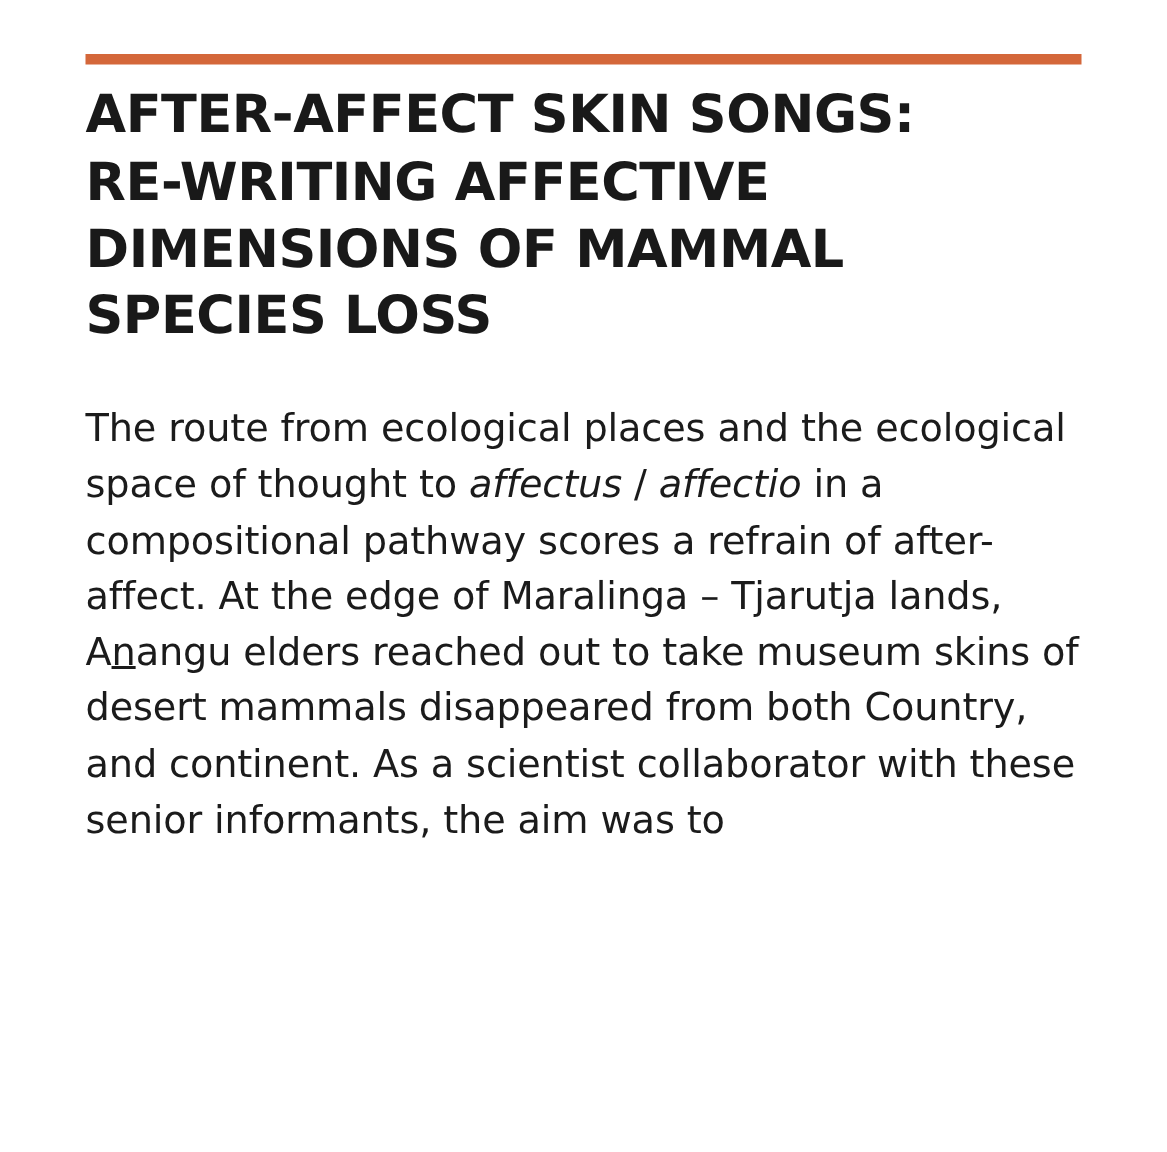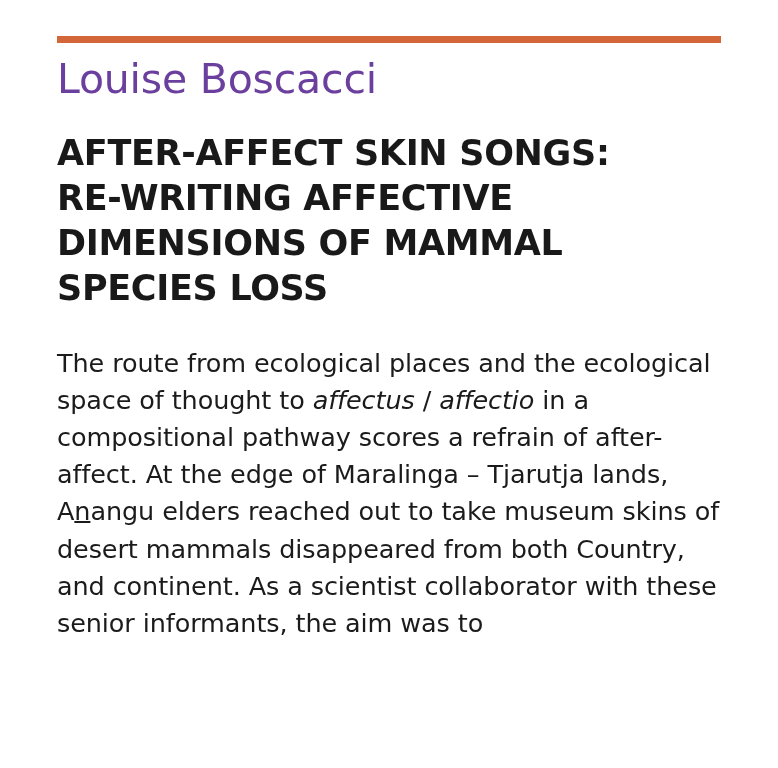--- a/index.html
+++ b/index.html
@@ -74,21 +74,20 @@
 </style>
 </head>
 <body>
 
 <div class="page">
 
   <div class="top-rule" style="background: rgb(212, 103, 58);"></div>
 
   <div class="content">
 
-    <h1 class="author" style="color: rgb(107, 63, 158);">Louise Boscacci</h1>
 
     <h2 class="article-title">AFTER-AFFECT SKIN SONGS: RE-WRITING AFFECTIVE DIMENSIONS OF MAMMAL SPECIES LOSS</h2>
 
     <p class="abstract"><span>The route from ecological places and the ecological space of thought to </span><i>affectus</i><span> / </span><i>affectio</i><span> in a compositional pathway scores a refrain of after-affect. At the edge of Maralinga – Tjarutja lands, A</span><span class="underline-a">n</span><span>angu elders reached out to take museum skins of desert mammals disappeared from both Country, and continent. As a scientist collaborator with these senior informants, the aim was to</span></p>
 
   </div>
 
 </div>
 
 </body></html>

